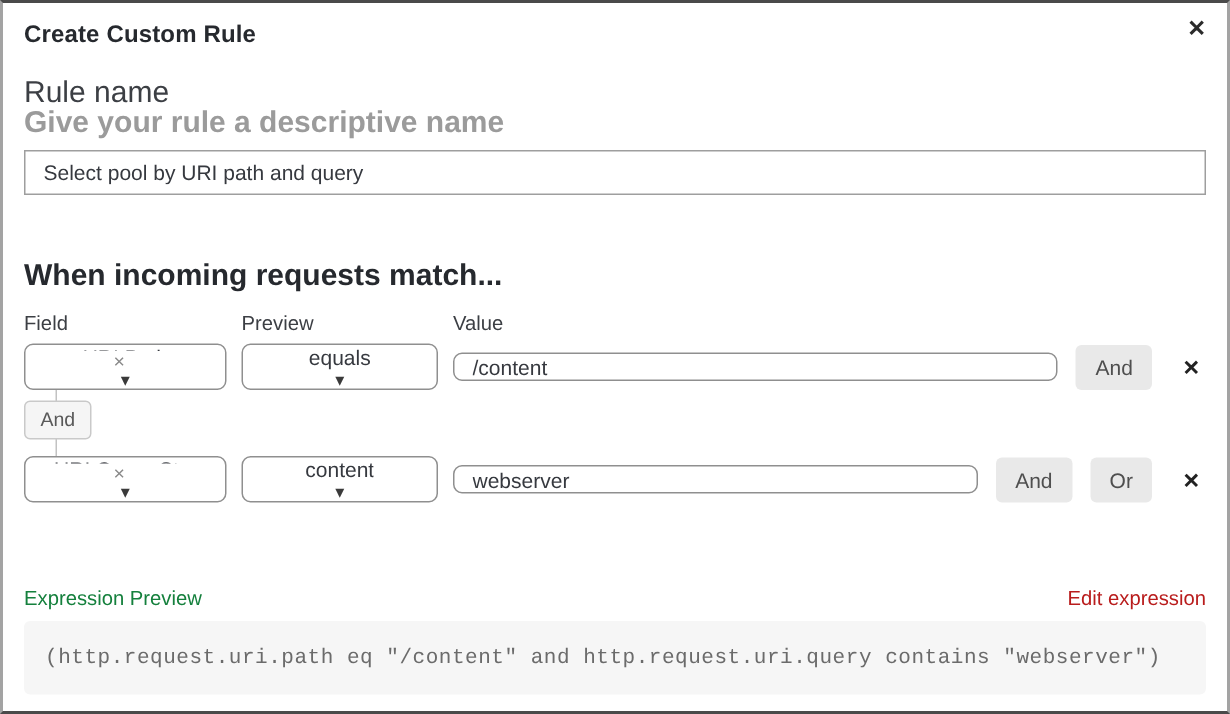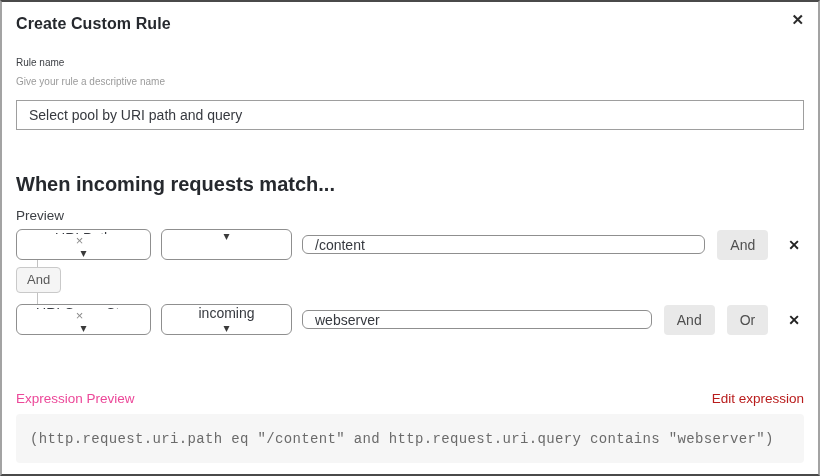--- a/index.html
+++ b/index.html
@@ -37,29 +37,30 @@
     border: none;
     font-size: 15px;
     font-weight: 700;
     color: #2b2b2b;
     cursor: pointer;
     padding: 4px;
     line-height: 1;
   }
   .section-label {
     margin-top: 18px;
-    font-size: 10px;
+    font-size: 20px;
     line-height: 17px;
     color: #3c3f44;
   }
   .helper-text {
     margin-top: 3px;
-    font-size: 10px;
+    font-size: 20px;
     line-height: 16px;
     color: #9b9b9b;
+    font-weight: bold;
   }
   .text-input {
     margin-top: 10px;
     width: 100%;
     height: 30px;
     border: 1px solid #9e9e9e;
     border-radius: 0;
     padding: 0 12px;
     font-family: "Liberation Sans", sans-serif;
     font-size: 14px;
@@ -180,21 +181,21 @@
   }
   .preview-header {
     margin-top: 57px;
     display: flex;
     justify-content: space-between;
     align-items: baseline;
   }
   .preview-label {
     font-size: 13.5px;
     line-height: 14px;
-    color: #ec4899;
+    color: #15803d;
   }
   .edit-link {
     font-size: 13.5px;
     line-height: 14px;
     text-decoration: none;
     cursor: pointer;
   }
   .code-block {
     margin-top: 8px;
     background: #f6f6f6;
@@ -217,31 +218,34 @@
 
   <h1 class="dialog-title">Create Custom Rule</h1>
 
   <div class="section-label">Rule name</div>
   <div class="helper-text">Give your rule a descriptive name</div>
   <input class="text-input" type="text" value="Select pool by URI path and query" style="">
 
   <div class="match-heading">When incoming requests match...</div>
 
   <div class="col-labels">
+    <div class="col-field">Field</div>
     <div class="col-operator">Preview</div>
+    <div class="col-value">Value</div>
   </div>
 
   
   <div class="cond-row row-1">
     <div class="select-box field-select">
       <span class="select-label">URI Path</span>
       <span class="clear-x">×</span>
       <span class="caret">▾</span>
     </div>
     <div class="select-box operator-select">
+      <span class="select-label">equals</span>
       <span class="caret">▾</span>
     </div>
     <input class="value-input" type="text" value="/content" style="">
     <button class="conj-btn">And</button>
     <button class="delete-btn">✕</button>
   </div>
 
   
   <div class="connector">
     <div class="v-line"></div>
@@ -249,21 +253,21 @@
   </div>
 
   
   <div class="cond-row">
     <div class="select-box field-select">
       <span class="select-label">URI Query St...</span>
       <span class="clear-x">×</span>
       <span class="caret">▾</span>
     </div>
     <div class="select-box operator-select">
-      <span class="select-label">incoming</span>
+      <span class="select-label">content</span>
       <span class="caret">▾</span>
     </div>
     <input class="value-input" type="text" value="webserver" style="">
     <button class="conj-btn">And</button>
     <button class="conj-btn">Or</button>
     <button class="delete-btn">✕</button>
   </div>
 
   
   <div class="preview-header">

